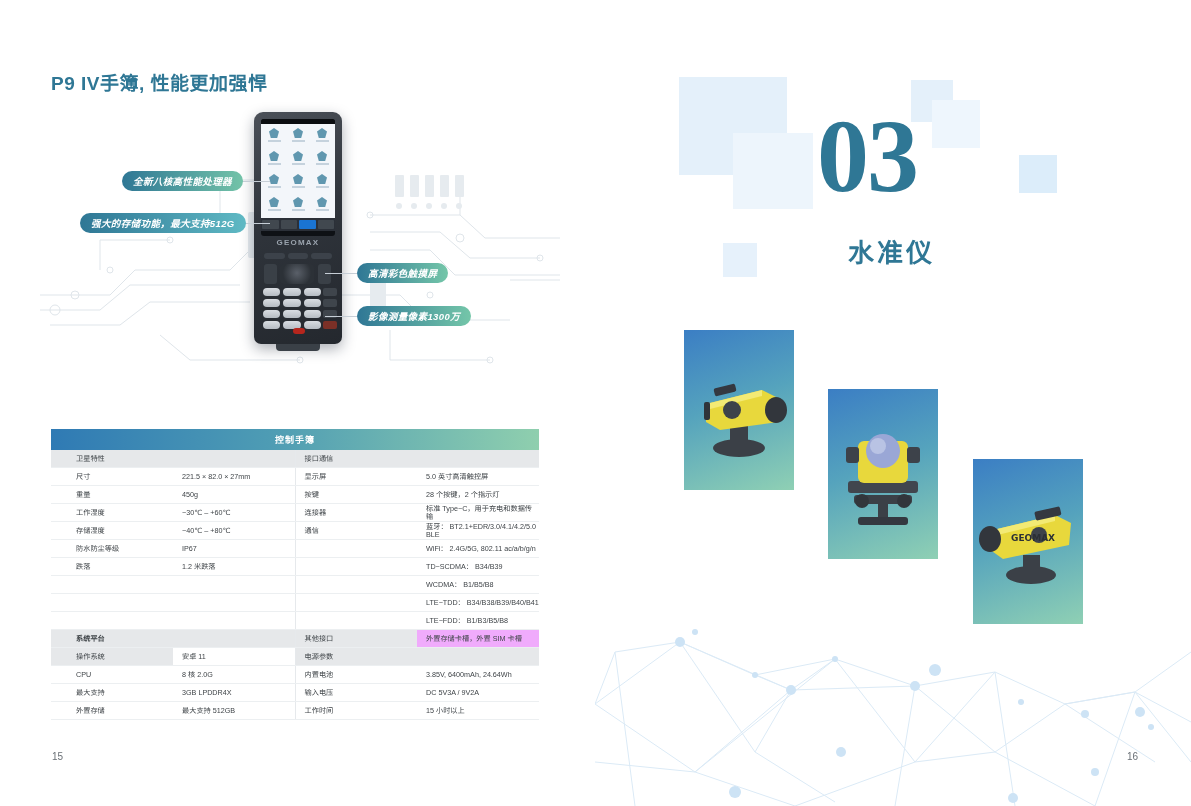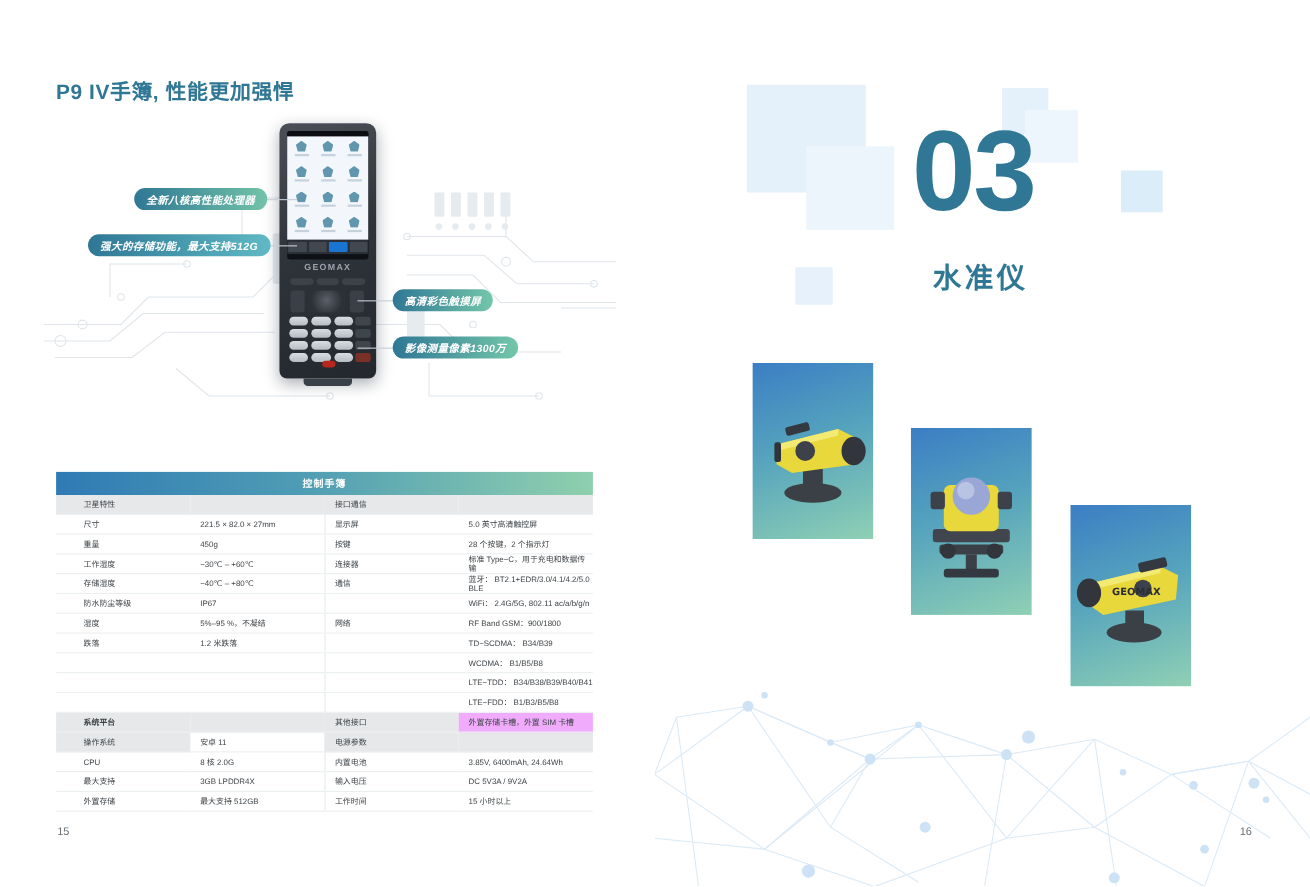--- a/index.html
+++ b/index.html
@@ -135,23 +135,23 @@
 
   
   .sq{position:absolute;}
   .sq-a{left:84px;top:77px;width:108px;height:98px;background:#e4f0fa;}
   .sq-b{left:138px;top:133px;width:80px;height:76px;background:#edf5fc;}
   .sq-c{left:316px;top:80px;width:42px;height:42px;background:#e4f0fa;}
   .sq-d{left:337px;top:100px;width:48px;height:48px;background:#eef6fd;}
   .sq-e{left:128px;top:243px;width:34px;height:34px;background:#e6f1fb;}
   .sq-f{left:424px;top:155px;width:38px;height:38px;background:#dcedfa;}
   .big-num{
-    position:absolute;left:234px;top:104px;
+    position:absolute;left:222px;top:104px;
     font-size:104px;font-weight:bold;color:#2f7795;
-    letter-spacing:-2px;line-height:1;font-family:Liberation Sans, sans-serif;
+    letter-spacing:-2px;line-height:1;font-family:Liberation Serif, serif;
   }
   .sub-title{
     position:absolute;left:253px;top:232px;
     font-size:26px;font-weight:bold;color:#2f7795;letter-spacing:3px;
   }
   .photo{position:absolute;overflow:hidden;}
   .photo .sky{position:absolute;inset:0;background:linear-gradient(160deg,#3b7ec4 0%,#55a3bd 45%,#8fd0b4 100%);}
   .ph-1{left:89px;top:330px;width:110px;height:160px;}
   .ph-2{left:233px;top:389px;width:110px;height:170px;}
   .ph-3{left:378px;top:459px;width:110px;height:165px;}
@@ -354,26 +354,20 @@
             <td class="lbl2">通信</td>
             <td class="val2">蓝牙： BT2.1+EDR/3.0/4.1/4.2/5.0 BLE</td>
           </tr>
           <tr>
             <td class="lbl">防水防尘等级</td>
             <td class="val">IP67</td>
             <td class="lbl2"></td>
             <td class="val2">WiFi： 2.4G/5G, 802.11 ac/a/b/g/n</td>
           </tr>
           <tr>
-            <td class="lbl">湿度</td>
-            <td class="val">5%–95 %，不凝结</td>
-            <td class="lbl2">网络</td>
-            <td class="val2">RF Band GSM：900/1800</td>
-          </tr>
-          <tr>
             <td class="lbl">跌落</td>
             <td class="val">1.2 米跌落</td>
             <td class="lbl2"></td>
             <td class="val2">TD−SCDMA： B34/B39</td>
           </tr>
           <tr class="blank">
             <td class="lbl"></td>
             <td class="val"></td>
             <td class="lbl2"></td>
             <td class="val2">WCDMA： B1/B5/B8</td>

